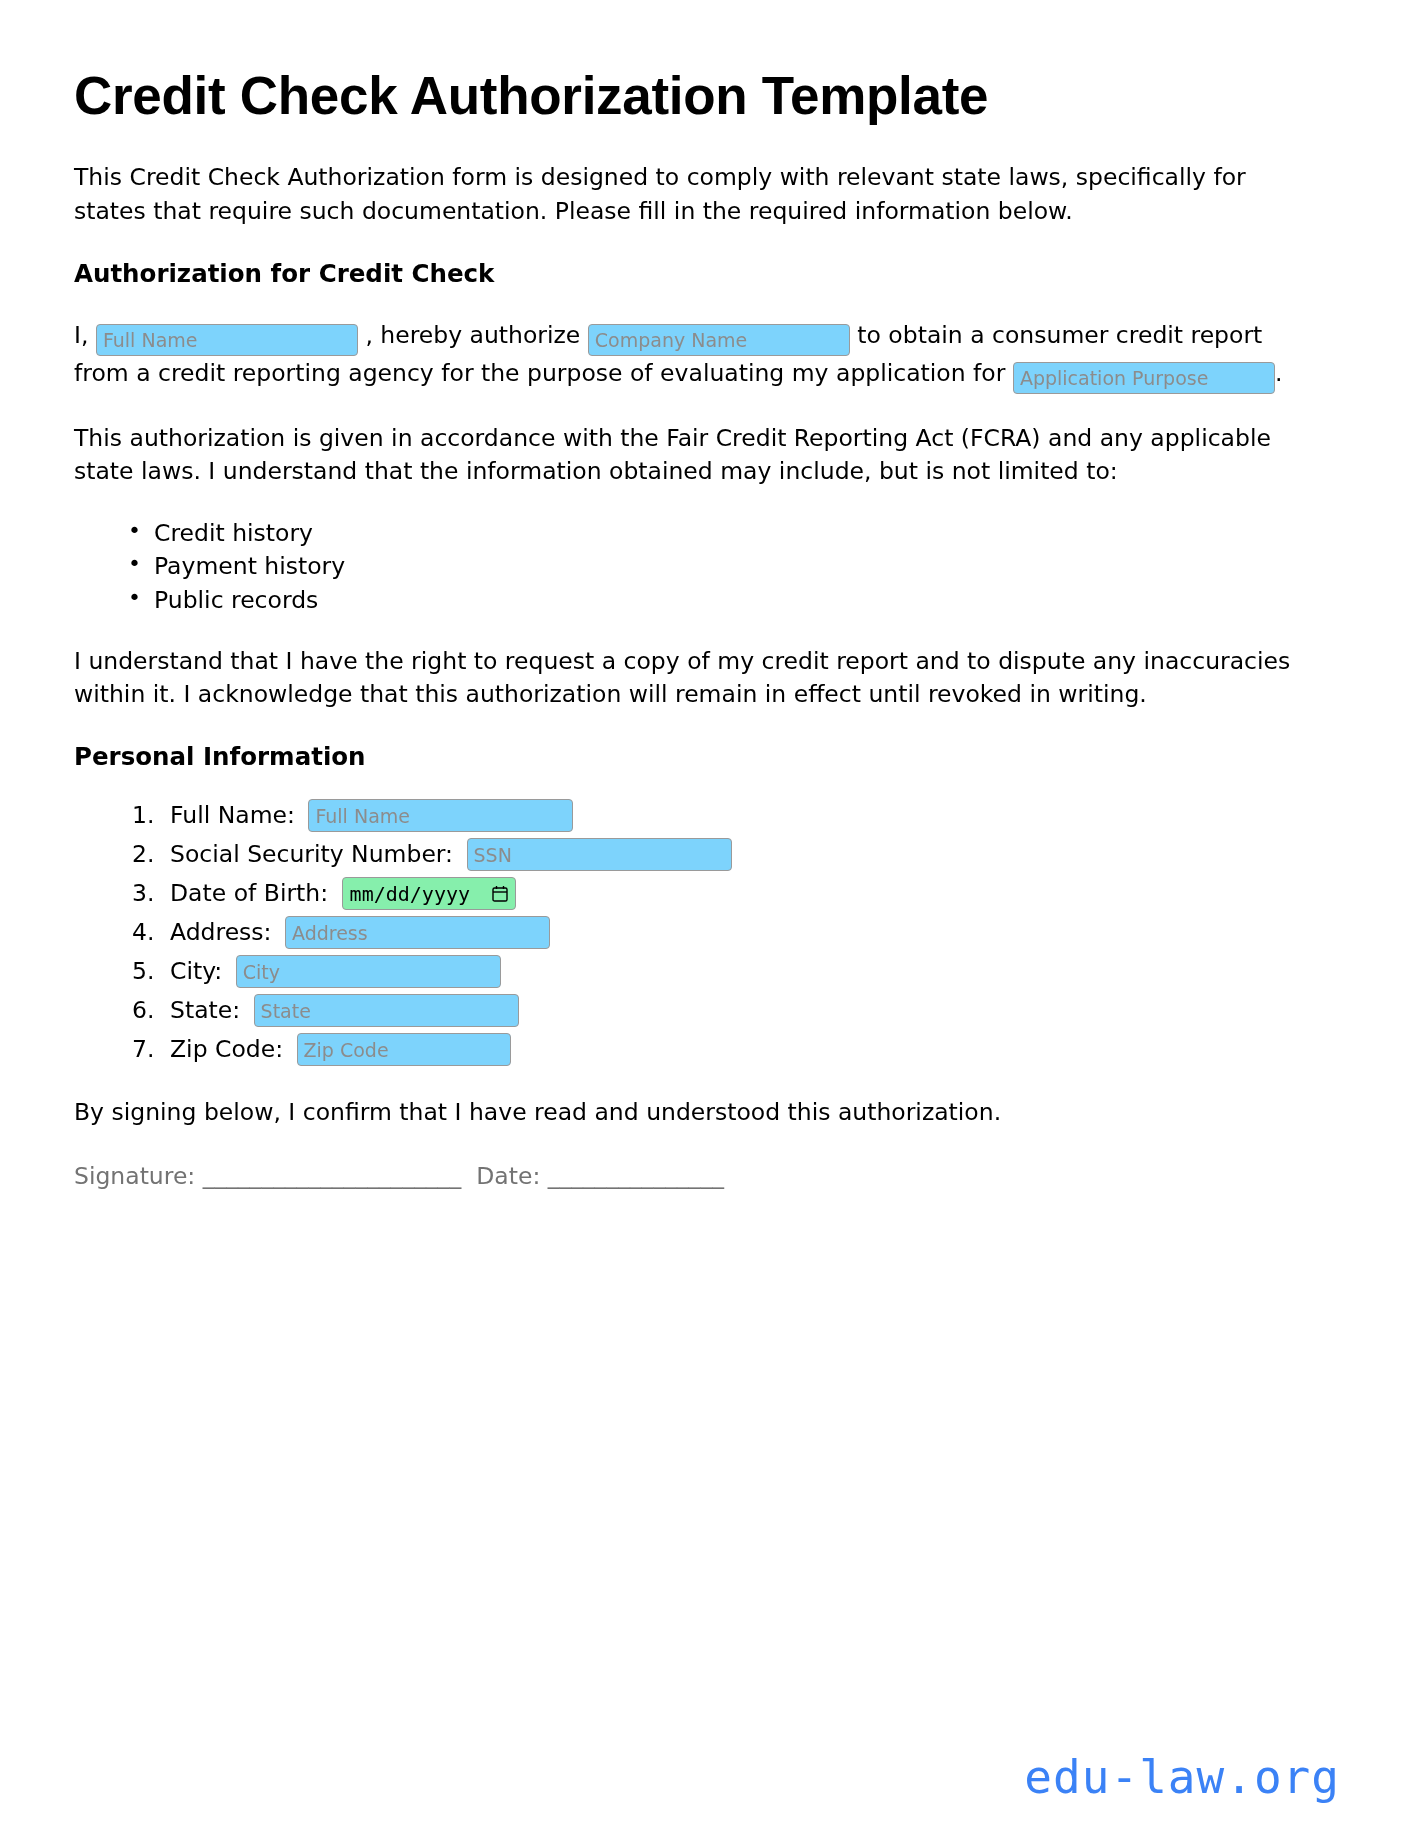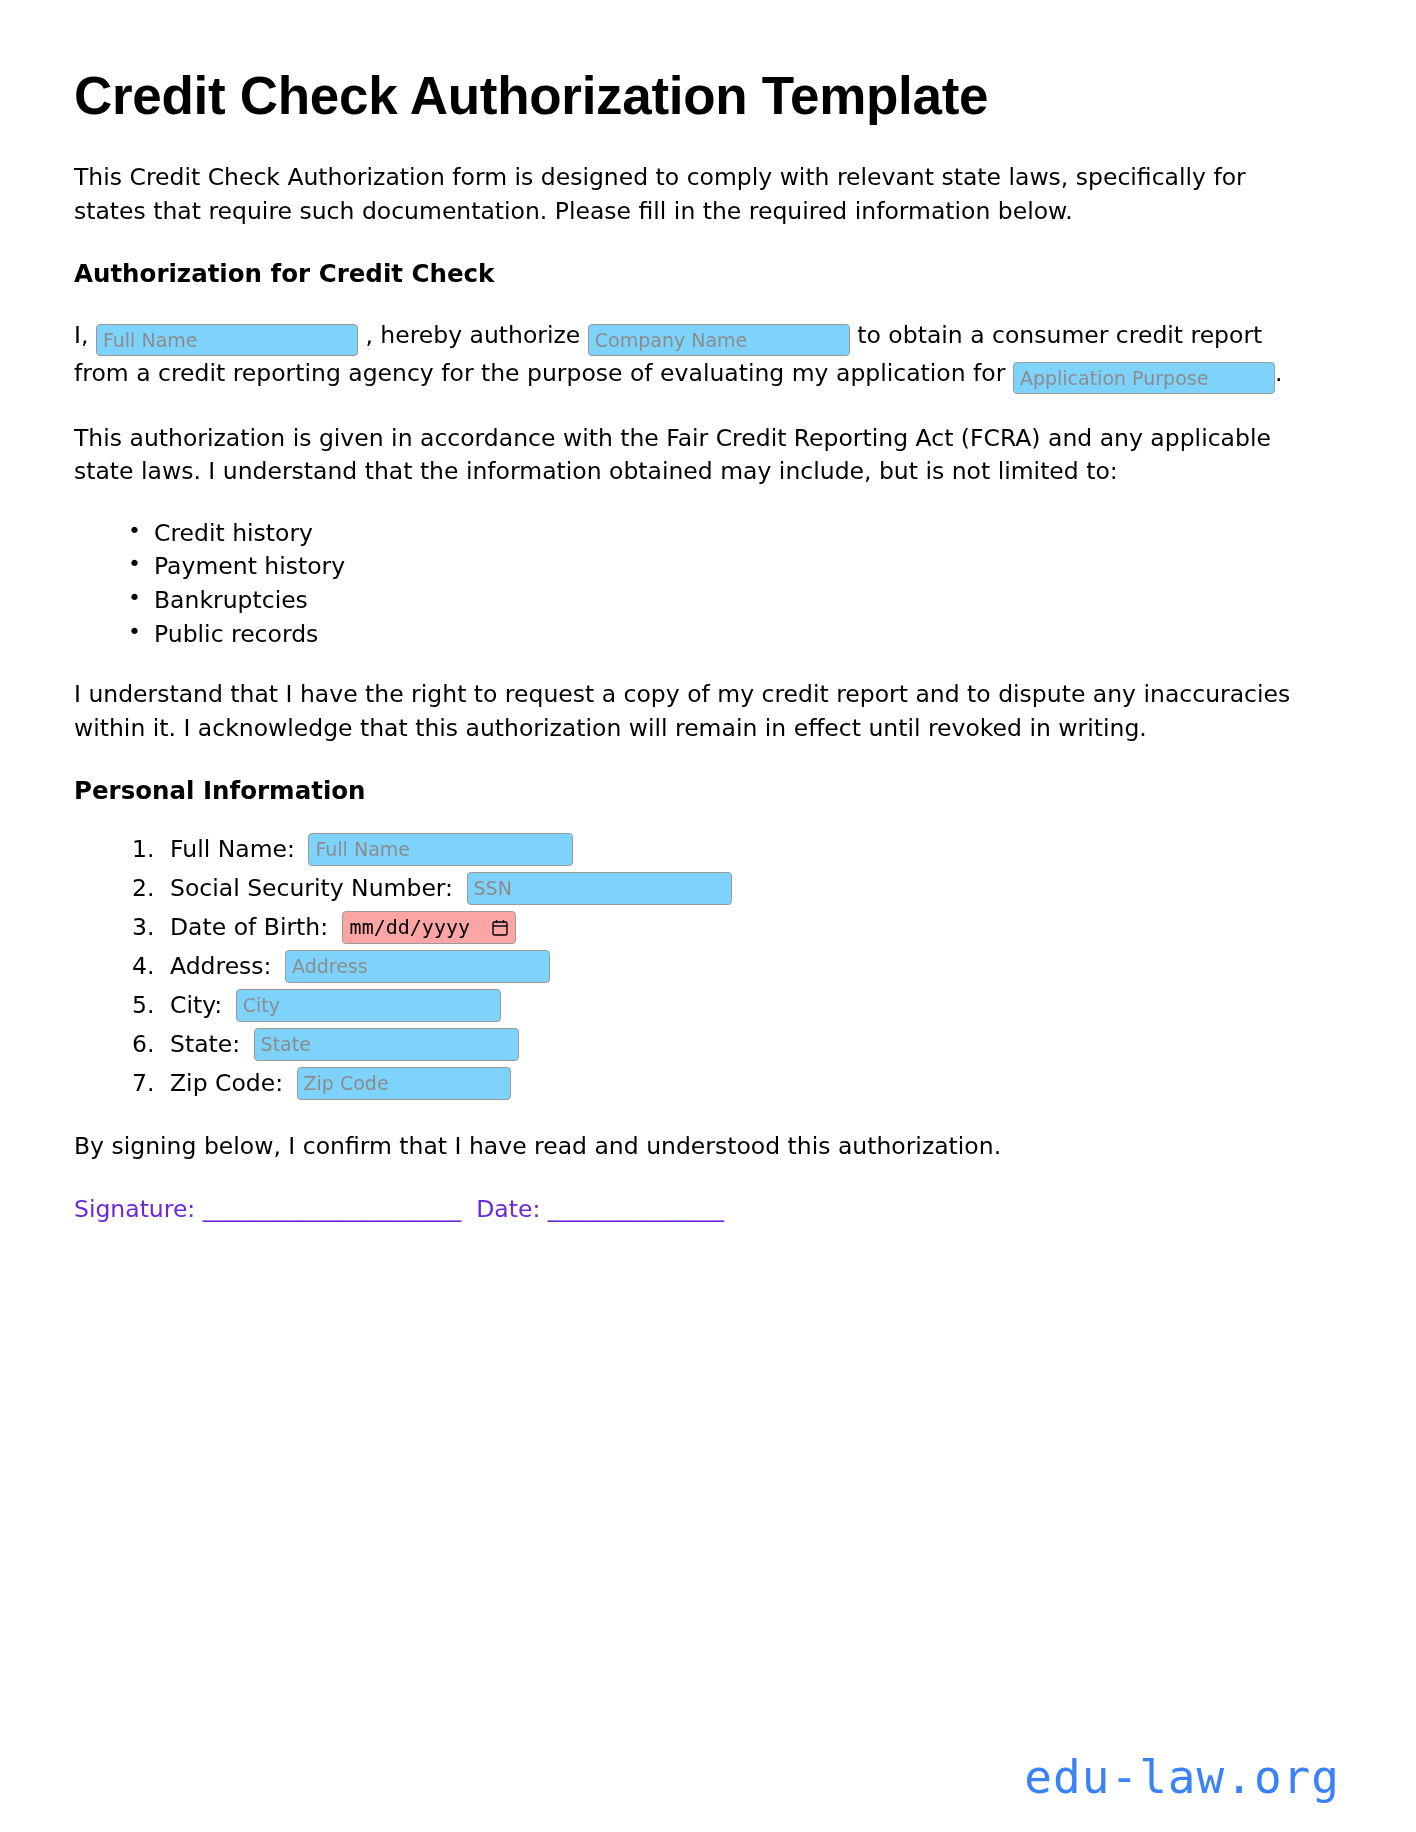--- a/index.html
+++ b/index.html
@@ -144,21 +144,21 @@
   .inp-pi-state    { width: 265px; }
   .inp-pi-zip      { width: 214px; }
 
   .date-wrap {
     display: inline-flex;
     align-items: center;
     vertical-align: middle;
     margin-left: 6px;
     border: 1.4px solid #9a9a9a;
     border-radius: 4px;
-    background: #fca5a5;
+    background: #86efac;
     height: 33px;
     padding: 0 7px 0 7px;
     box-sizing: border-box;
   }
   .date-text {
     font-family: "DejaVu Sans Mono", monospace;
     font-size: 20px;
     color: #000;
     letter-spacing: 0px;
   }
@@ -166,21 +166,21 @@
     margin-left: 22px;
     display: inline-flex;
     align-items: center;
   }
 
   .signature-line {
     font-family: "DejaVu Sans", sans-serif;
     font-size: 23.5px;
     line-height: 1.4;
     margin: 0;
-    color: #6d28d9;
+    color: #737373;
     white-space: pre;
   }
 
   .footer-brand {
     position: absolute;
     right: 76px;
     bottom: 28px;
     font-family: "DejaVu Sans Mono", monospace;
     font-size: 46px;
     letter-spacing: 1px;
@@ -206,21 +206,20 @@
     <input class="txt inp-company-inline" type="text" placeholder="Company Name" style="">
     <span>to obtain a consumer credit report from a credit reporting agency for the purpose of evaluating my application for</span>
     <input class="txt inp-purpose-inline" type="text" placeholder="Application Purpose" style=""><span>.</span>
   </div>
 
   <p class="body-text">This authorization is given in accordance with the Fair Credit Reporting Act (FCRA) and any applicable state laws. I understand that the information obtained may include, but is not limited to:</p>
 
   <ul class="bullets">
     <li>Credit history</li>
     <li>Payment history</li>
-    <li>Bankruptcies</li>
     <li>Public records</li>
   </ul>
 
   <p class="body-text">I understand that I have the right to request a copy of my credit report and to dispute any inaccuracies within it. I acknowledge that this authorization will remain in effect until revoked in writing.</p>
 
   <h2 class="section-head">Personal Information</h2>
 
   <ol class="personal-list">
 
     <li>

